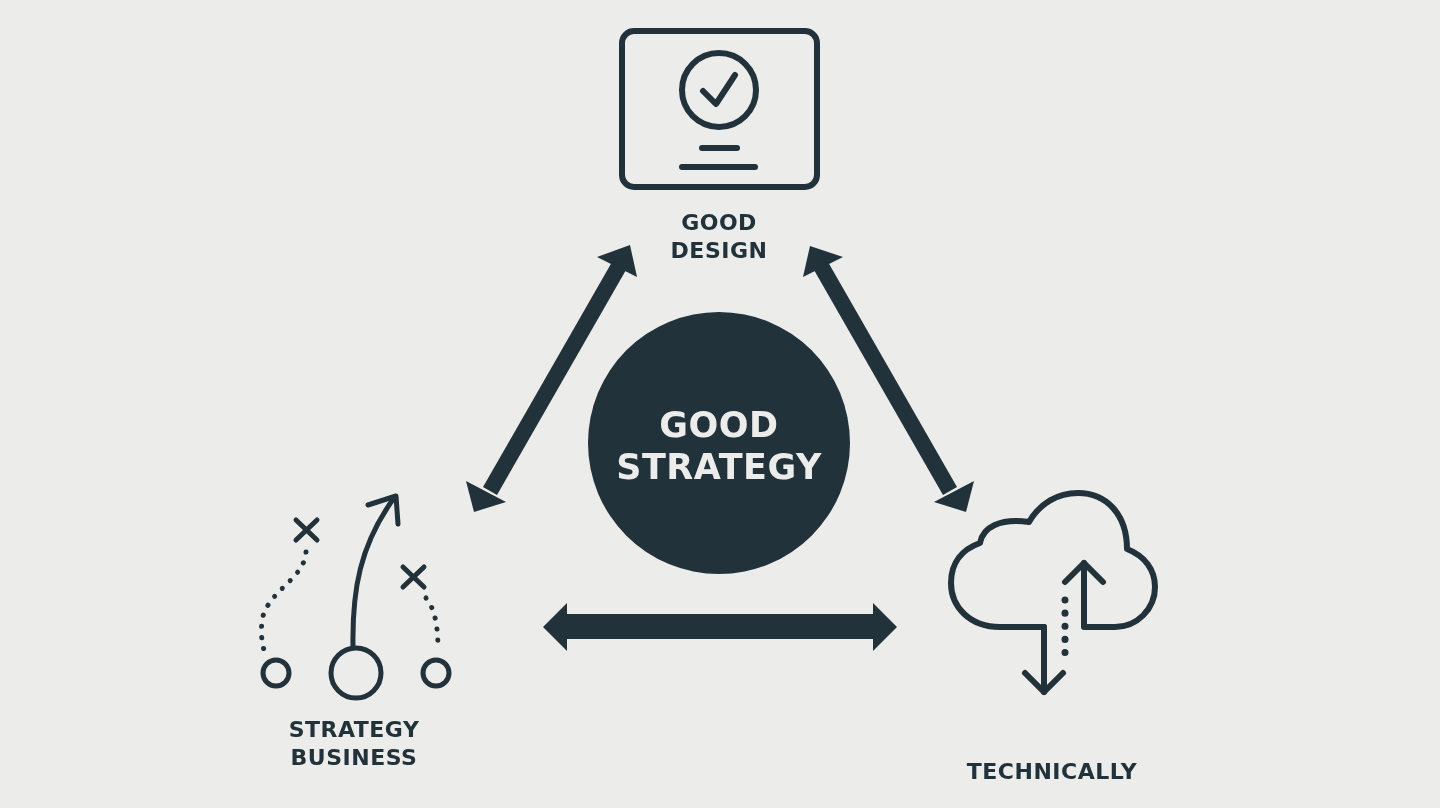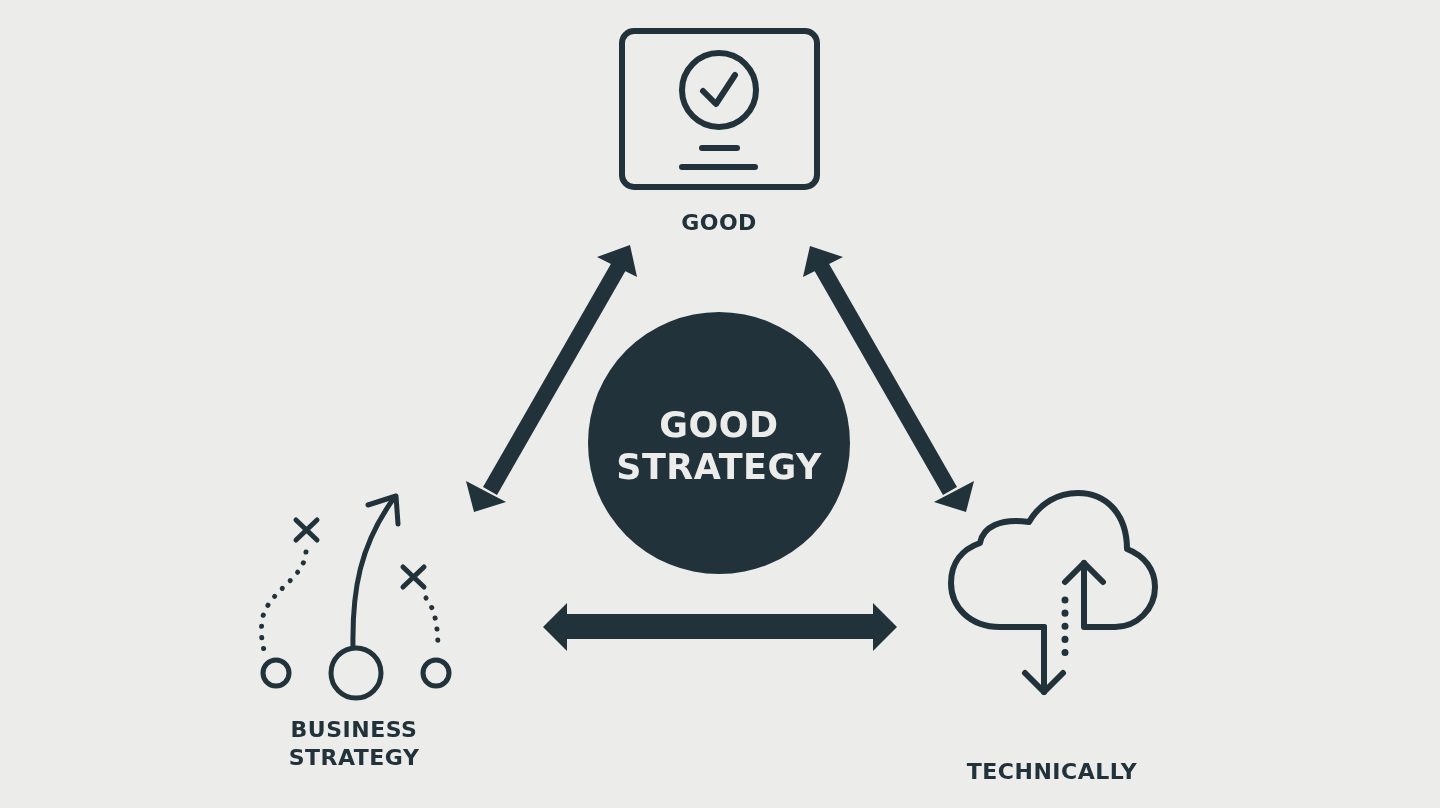--- a/index.html
+++ b/index.html
@@ -61,25 +61,26 @@
     <path d="M1044,627 L1000,627 C970,627 951,607 951,583 C951,562 963,549 980,543 C983,527 1000,518 1029,522 C1040,503 1058,493 1078,493 C1106,493 1127,514 1127,549 C1145,556 1155,570 1155,587 C1155,609 1137,627 1115,627 L1084,627 L1084,563"></path>
     <polyline points="1065,582 1084,563 1103,582"></polyline>
     <line x1="1044" y1="627" x2="1044" y2="692"></line>
     <polyline points="1025,673 1044,692 1063,673"></polyline>
     <line x1="1065" y1="600" x2="1065" y2="655" stroke-width="7" stroke-dasharray="0.1 13"></line>
   </g>
 </svg>
 
 <div class="label" style="left:619px; top:209px; width:200px;">
   <div>GOOD</div>
+  <div>DESIGN</div>
 </div>
 
 <div class="label" style="left:234px; top:716px; width:240px;">
+  <div>STRATEGY</div>
   <div>BUSINESS</div>
-  <div>STRATEGY</div>
 </div>
 
 <div class="label" style="left:922px; top:752px; width:260px;margin-top:6px;">
   <div>TECHNICALLY</div>
 </div>
 
 <div class="center-label" style="left:589px; top:404px; width:260px;">
   <div>GOOD</div>
   <div>STRATEGY</div>
 </div>

